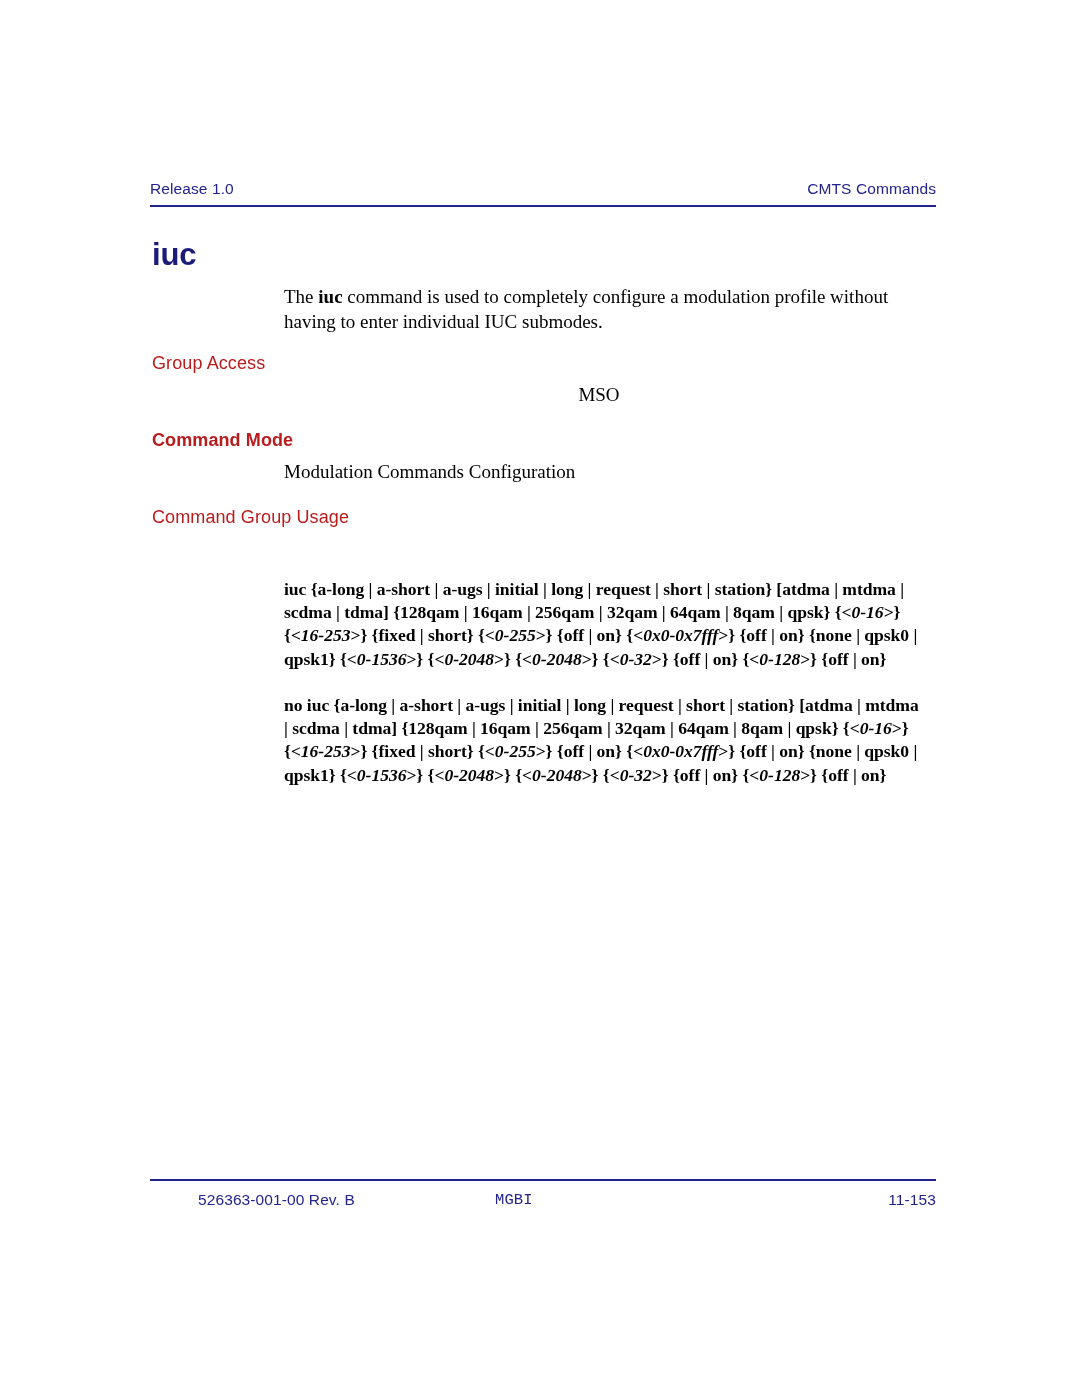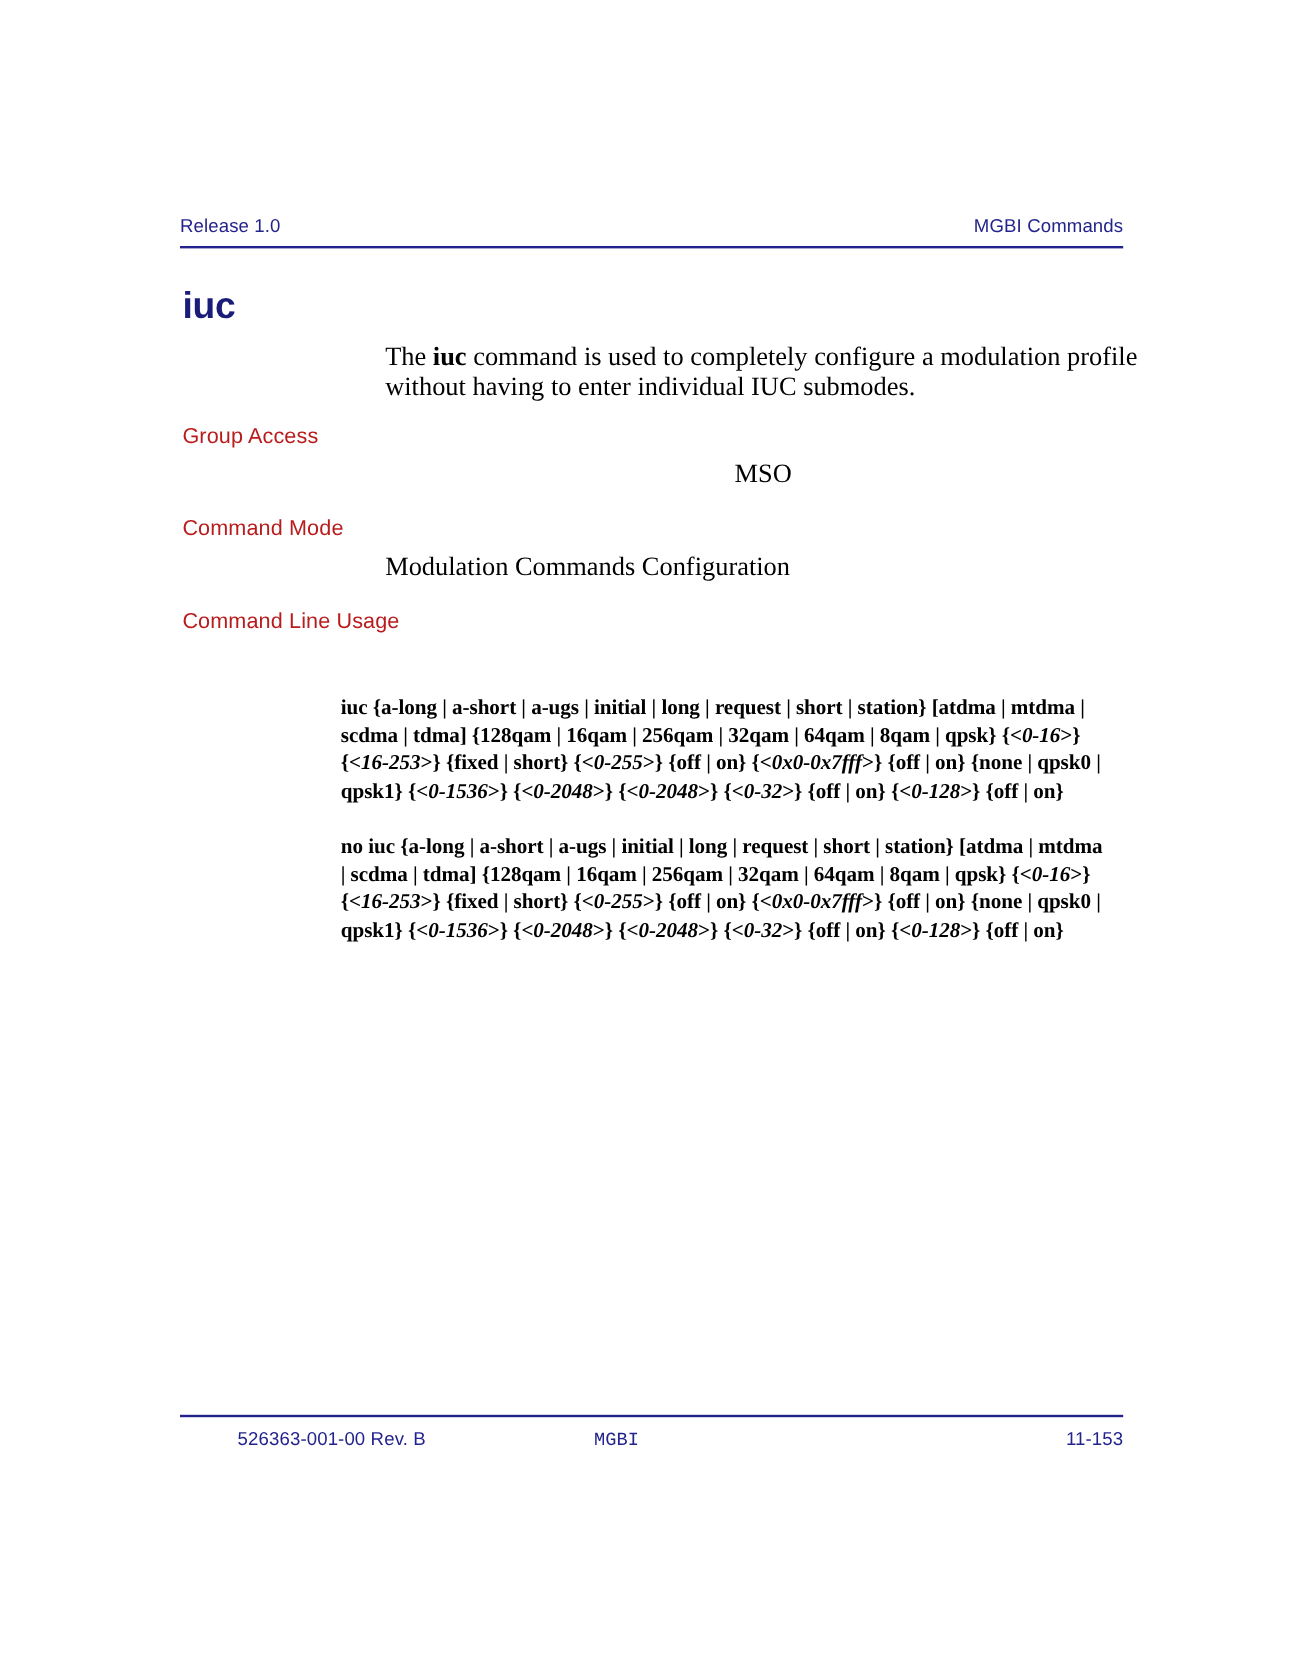--- a/index.html
+++ b/index.html
@@ -69,24 +69,23 @@
     letter-spacing: 0.1px;
     white-space: nowrap;
   }
 
   
   .body-block {
     position: absolute;
     left: 284px;
     width: 630px;
     font-family: "Liberation Serif", "DejaVu Serif", serif;
-    font-size: 22px;
+    font-size: 19px;
     line-height: 24.5px;
     color: #000000;
-    margin-left: 37px;
   }
   .body-block b { font-weight: bold; }
 
   
   .usage-block {
     position: absolute;
     left: 284px;
     width: 640px;
     font-family: "Liberation Serif", "DejaVu Serif", serif;
     font-size: 17.6px;
@@ -124,37 +123,37 @@
   .runfoot .f-center { position: absolute; left: 345px; top: 0; font-family: Liberation Mono, monospace; }
   .runfoot .f-right  { position: absolute; right: 0;    top: 0; }
 </style>
 </head>
 <body>
 
 <div class="page">
 
   <div class="runhead">
     <span>Release 1.0</span>
-    <span>MGBI Commands</span>
+    <span>CMTS Commands</span>
   </div>
   <div class="runhead-rule"></div>
 
   <div class="cmd-title">iuc</div>
 
   <div class="body-block" style="top:281px;">
     <span>The </span><b>iuc</b><span> command is used to completely configure a modulation profile without having to enter individual IUC submodes.</span>
   </div>
 
   <div class="sect-head" style="top:349px;">Group Access</div>
   <div class="body-block" style="top:379px;text-align:center;">MSO</div>
 
-  <div class="sect-head" style="top:426px;">Command Mode</div>
+  <div class="sect-head" style="top:426px;font-weight:bold;">Command Mode</div>
   <div class="body-block" style="top:456px;">Modulation Commands Configuration</div>
 
-  <div class="sect-head" style="top:503px;">Command Line Usage</div>
+  <div class="sect-head" style="top:503px;">Command Group Usage</div>
 
   <div class="usage-block" style="top:534px;"><span>iuc {a-long | a-short | a-ugs | initial | long | request | short | station} [atdma | mtdma | scdma | tdma] {128qam | 16qam | 256qam | 32qam | 64qam | 8qam | qpsk} {&lt;</span><span class="var">0-16</span><span>&gt;} {&lt;</span><span class="var">16-253</span><span>&gt;} {fixed | short} {&lt;</span><span class="var">0-255</span><span>&gt;} {off | on} {&lt;</span><span class="var">0x0-0x7fff</span><span>&gt;} {off | on} {none | qpsk0 | qpsk1} {&lt;</span><span class="var">0-1536</span><span>&gt;} {&lt;</span><span class="var">0-2048</span><span>&gt;} {&lt;</span><span class="var">0-2048</span><span>&gt;} {&lt;</span><span class="var">0-32</span><span>&gt;} {off | on} {&lt;</span><span class="var">0-128</span><span>&gt;} {off | on}</span></div>
   <div class="usage-block" style="top:650px;"><span>no iuc {a-long | a-short | a-ugs | initial | long | request | short | station} [atdma | mtdma | scdma | tdma] {128qam | 16qam | 256qam | 32qam | 64qam | 8qam | qpsk} {&lt;</span><span class="var">0-16</span><span>&gt;} {&lt;</span><span class="var">16-253</span><span>&gt;} {fixed | short} {&lt;</span><span class="var">0-255</span><span>&gt;} {off | on} {&lt;</span><span class="var">0x0-0x7fff</span><span>&gt;} {off | on} {none | qpsk0 | qpsk1} {&lt;</span><span class="var">0-1536</span><span>&gt;} {&lt;</span><span class="var">0-2048</span><span>&gt;} {&lt;</span><span class="var">0-2048</span><span>&gt;} {&lt;</span><span class="var">0-32</span><span>&gt;} {off | on} {&lt;</span><span class="var">0-128</span><span>&gt;} {off | on}</span></div>
 
   <div class="runfoot-rule"></div>
   <div class="runfoot">
     <span class="f-left">526363-001-00 Rev. B</span>
     <span class="f-center">MGBI</span>
     <span class="f-right">11-153</span>
   </div>

